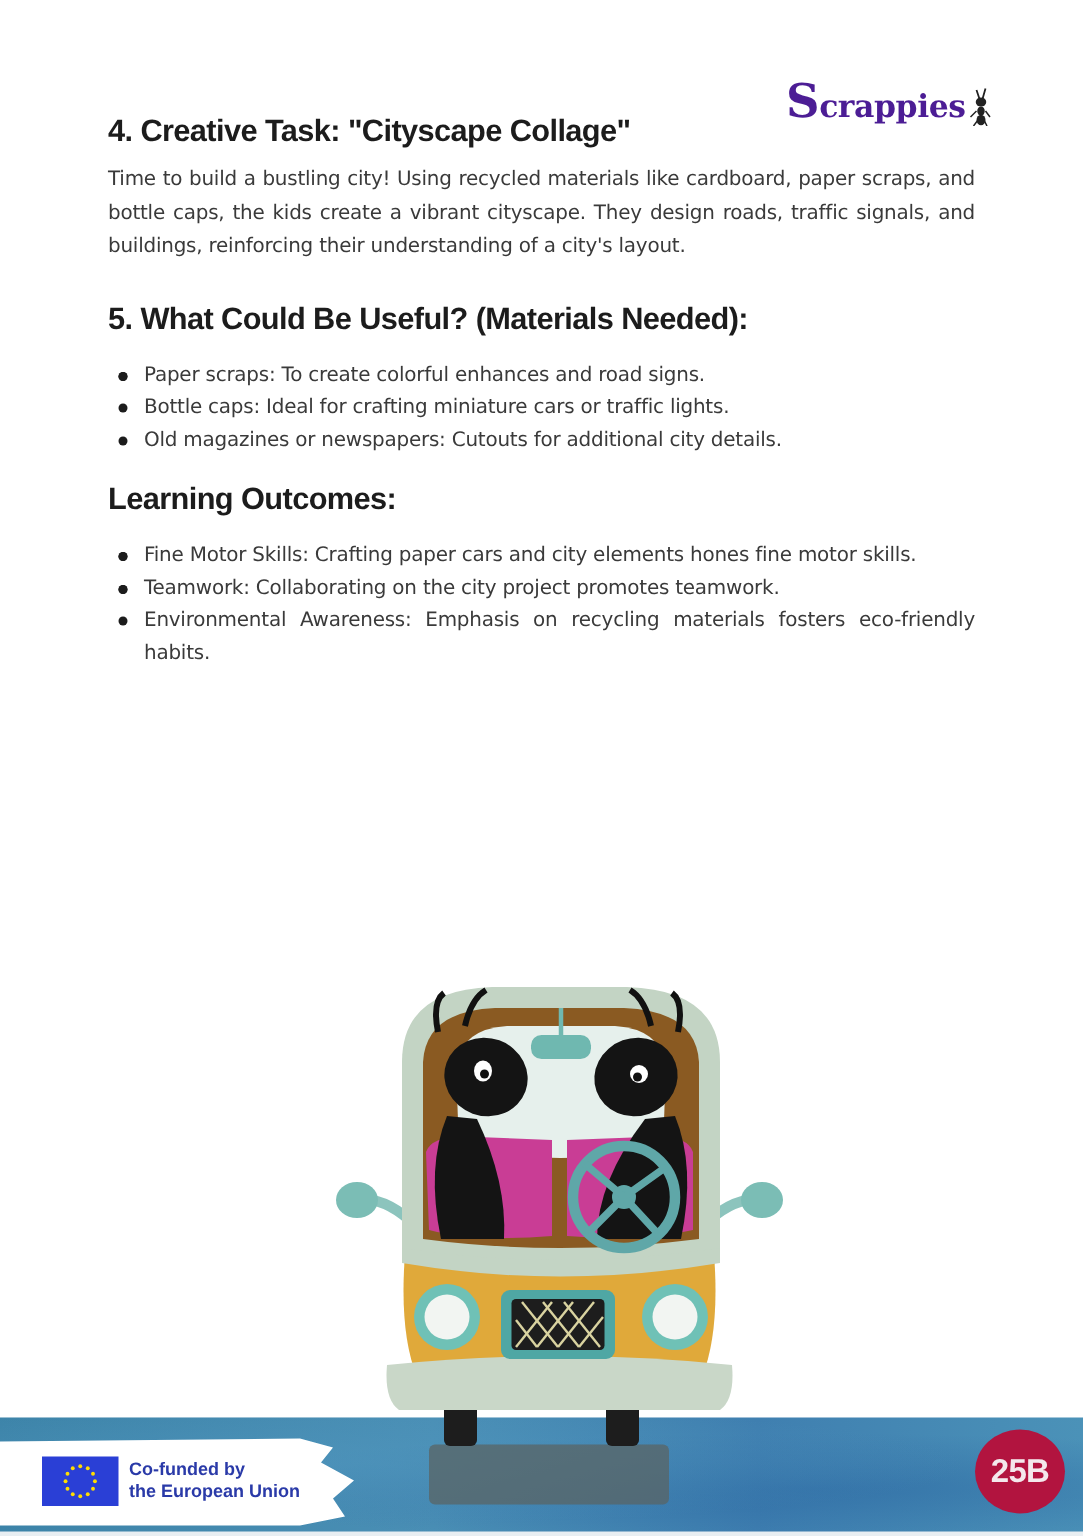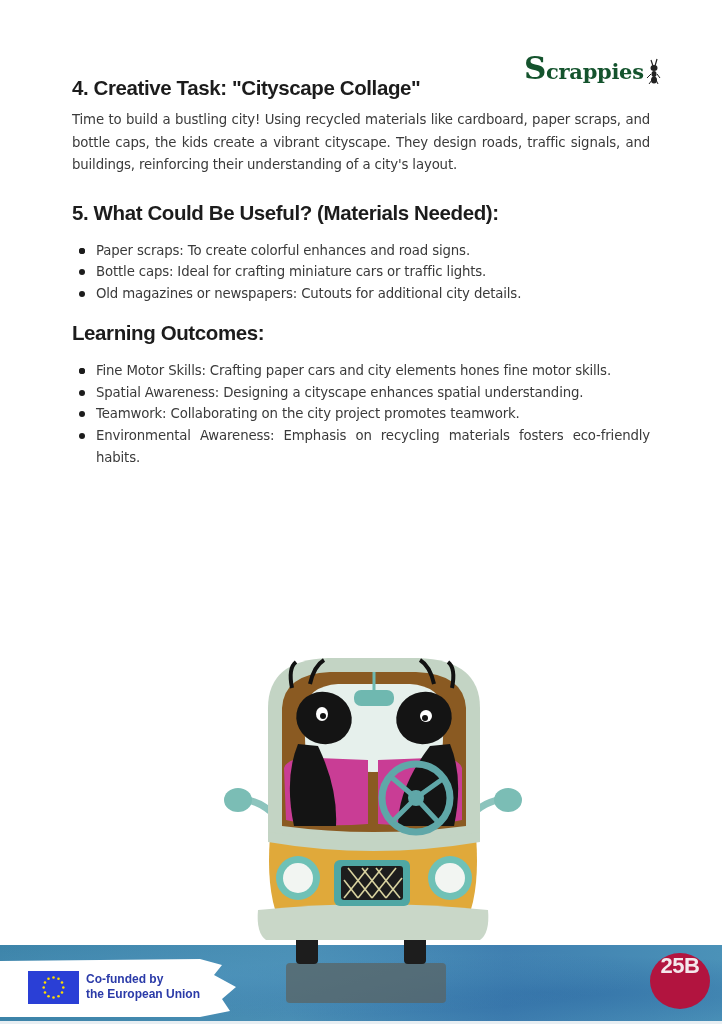--- a/index.html
+++ b/index.html
@@ -1,20 +1,20 @@
 <!DOCTYPE html>
 <html><head>
   <meta charset="utf-8">
   <style>
     * { box-sizing: border-box; margin: 0; padding: 0; }
     html, body { width: 722px; height: 1024px; background: #ffffff; overflow: hidden; }
     body { position: relative; font-family: "DejaVu Sans", sans-serif; color: #3a3a3a; }
 
     .logo { position: absolute; left: 524px; top: 54px; height: 30px; display: flex; align-items: flex-end; }
-    .logo-text { font-family: "DejaVu Serif", serif; font-weight: bold; font-size: 21px; color: #14532d; letter-spacing: -0.3px; line-height: 1; }
+    .logo-text { font-family: "DejaVu Serif", serif; font-weight: bold; font-size: 21px; color: #4c1d95; letter-spacing: -0.3px; line-height: 1; }
     .logo-text .big { font-size: 31px; }
     .logo-ant { width: 16px; height: 26px; margin-left: 1px; }
 
     .content { position: absolute; left: 72px; top: 74px; width: 578px; }
     h2 { font-family: "Liberation Sans", sans-serif; font-weight: bold; color: #1c1c1c; font-size: 20.5px; letter-spacing: -0.4px; line-height: 28px; }
     .h-task { margin-bottom: 7px; }
     .para { font-size: 13.3px; line-height: 22.5px; text-align: justify; letter-spacing: -0.15px; }
     .h-materials { margin-top: 22px; margin-bottom: 13px; }
     .h-outcomes { margin-top: 14px; margin-bottom: 13px; }
 
@@ -28,21 +28,21 @@
     .footer-band { position: absolute; left: 0; top: 0; width: 722px; height: 79px;
       background:
         radial-gradient(ellipse at 30% 40%, rgba(80,150,190,0.6), transparent 60%),
         radial-gradient(ellipse at 75% 60%, rgba(40,100,160,0.5), transparent 55%),
         linear-gradient(90deg, #3c83a8 0%, #4a8fb5 40%, #3f7fb0 70%, #4b92b8 100%); }
     .footer-band::after { content: ""; position: absolute; left: 0; bottom: 0; width: 100%; height: 3px; background: #e8eef2; }
     .road-shadow { position: absolute; left: 286px; top: 18px; width: 160px; height: 40px; background: rgba(90,100,100,0.75); border-radius: 4px; }
     .white-tag { position: absolute; left: 0; top: 12px; width: 240px; height: 62px; }
     .eu-flag { position: absolute; left: 28px; top: 26px; width: 51px; height: 33px; background: #2a3fd6; }
     .eu-text { position: absolute; left: 86px; top: 27px; font-family: "Liberation Sans", sans-serif; font-weight: bold; color: #2a3aa8; font-size: 12px; line-height: 15px; }
-    .page-badge { position: absolute; left: 650px; top: 8px; width: 60px; height: 56px; border-radius: 50%; background: #b2143f; display: flex; justify-content: center; }
+    .page-badge { position: absolute; left: 650px; top: 8px; width: 60px; height: 56px; border-radius: 50%; background: #b2143f; display: flex; align-items: center; justify-content: center; }
     .page-badge span { color: #f4e8ec; font-family: "Liberation Sans", sans-serif; font-weight: bold; font-size: 22px; letter-spacing: -0.5px; }
   </style>
 </head>
 <body>
 
 <div class="logo">
   <span class="logo-text"><span class="big">S</span><span>crappies</span></span>
   <svg class="logo-ant" viewBox="0 0 16 26">
     <path d="M6 2 L8 8 M12 1 L10 8" stroke="#222" stroke-width="1.2" fill="none"></path>
     <ellipse cx="9" cy="10" rx="3.5" ry="3" fill="#222"></ellipse>
@@ -61,21 +61,21 @@
     <li><span class="dot"></span></li>
     <li><span class="dot"></span><span>Paper scraps: To create colorful enhances and road signs.</span></li>
     <li><span class="dot"></span><span>Bottle caps: Ideal for crafting miniature cars or traffic lights.</span></li>
     <li><span class="dot"></span><span>Old magazines or newspapers: Cutouts for additional city details.</span></li>
   </ul>
 
   <h2 class="h-outcomes">Learning Outcomes:</h2>
   <ul class="blist">
     <li><span class="dot"></span></li>
     <li><span class="dot"></span><span>Fine Motor Skills: Crafting paper cars and city elements hones fine motor skills.</span></li>
-    <li><span class="dot"></span><span>Spatial Awareness: Designing a cityscape enhances spatial understanding.</span></li>
+    <li><span class="dot"></span></li>
     <li><span class="dot"></span><span>Teamwork: Collaborating on the city project promotes teamwork.</span></li>
     <li><span class="dot"></span><span>Environmental Awareness: Emphasis on recycling materials fosters eco-friendly habits.</span></li>
   </ul>
 </div>
 
 <div class="footer">
   <div class="footer-band"></div>
   <div class="road-shadow"></div>
   <svg class="white-tag" viewBox="0 0 240 62" preserveAspectRatio="none">
     <path d="M0 4 L200 2 L222 8 L214 18 L236 30 L222 42 L230 54 L200 60 L0 60 Z" fill="#ffffff"></path>

